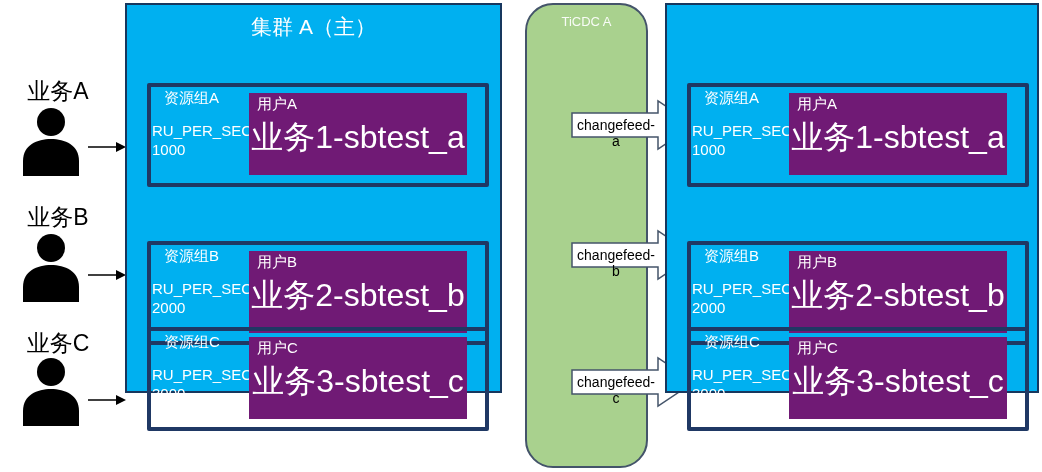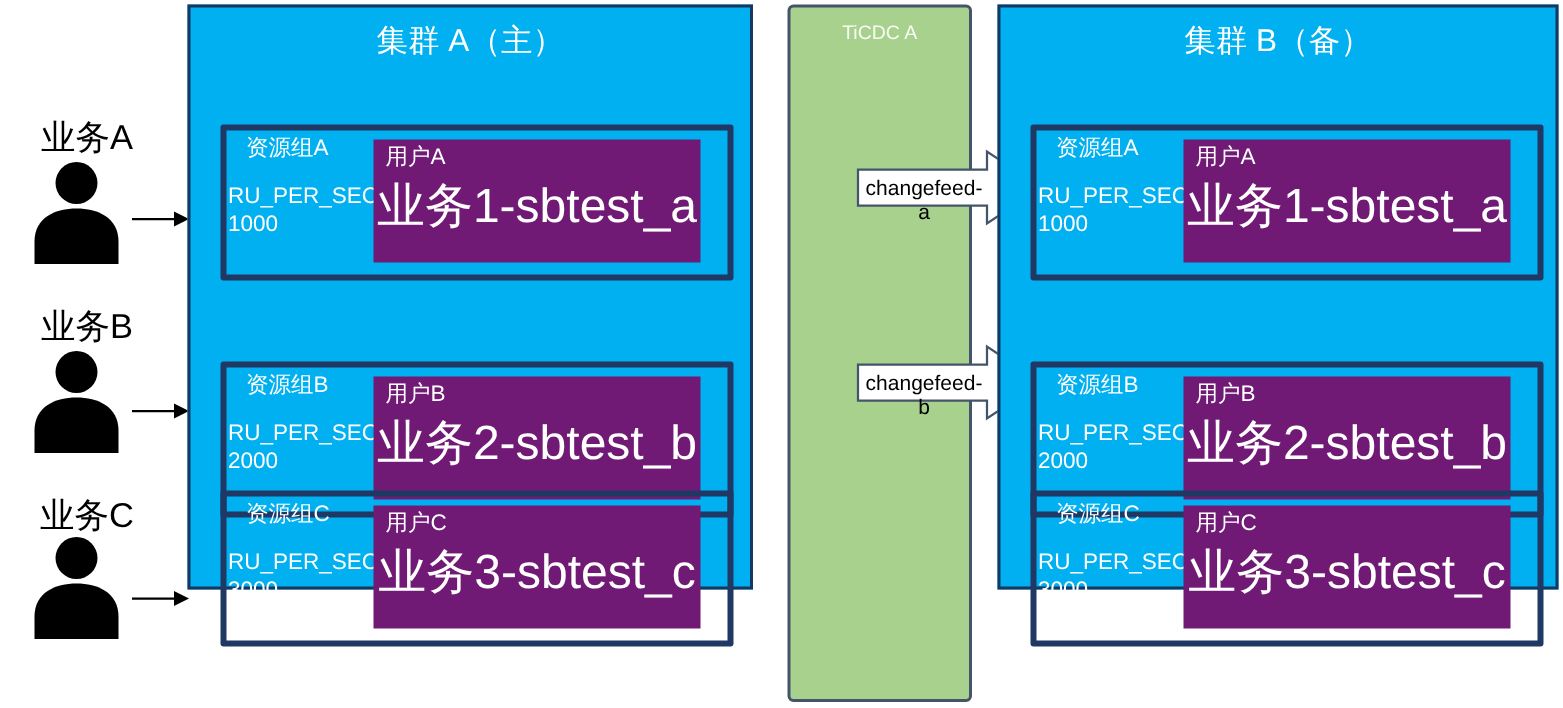--- a/index.html
+++ b/index.html
@@ -41,21 +41,21 @@
     background:#701a75;
   }
   .user-name { position:absolute; left:8px; top:2px; color:#fff; font-size:15px; }
   .workload {
     position:absolute; left:0; right:0; top:23px; text-align:center;
     color:#fff; font-size:32px;
   }
   
   .ticdc {
     position:absolute; left:525px; top:3px; width:123px; height:465px;
-    background:#A9D18E; border:2px solid #44546A; border-radius:4px;
+    background:#A9D18E; border:2px solid #44546A; border-radius:28px;
   }
   .ticdc-title {
     margin-top:9px; text-align:center; color:rgba(255,255,255,0.92); font-size:13px;
   }
   .cf { position:absolute; left:526px; width:128px; height:56px;margin-left:44px; }
   .cf svg { display:block; }
   .cf-label {
     position:absolute; left:4px; top:20px; width:84px; text-align:center;
     font-size:14px; color:#000;
   }
@@ -156,23 +156,28 @@
         <polygon points="2,16 88,16 88,4 124,28 88,52 88,40 2,40" fill="#FFFFFF" stroke="#44546A" stroke-width="1.5"></polygon>
       </svg>
     <span class="cf-label">changefeed-a</span>
   </div>
   <div class="cf" style="top:227px">
     <svg width="128" height="56" viewBox="0 0 128 56">
         <polygon points="2,16 88,16 88,4 124,28 88,52 88,40 2,40" fill="#FFFFFF" stroke="#44546A" stroke-width="1.5"></polygon>
       </svg>
     <span class="cf-label">changefeed-b</span>
   </div>
+  <div class="cf" style="top:354px">
+    <svg width="128" height="56" viewBox="0 0 128 56">
+        <polygon points="2,16 88,16 88,4 124,28 88,52 88,40 2,40" fill="#FFFFFF" stroke="#44546A" stroke-width="1.5"></polygon>
+      </svg>
+    <span class="cf-label">changefeed-c</span>
+  </div>
 
   <div class="cluster cluster-b">
-    <div class="cluster-title">集群 B（备）</div>
 
     <div class="rg rg-a">
       <div class="rg-name">资源组A</div>
       <div class="rg-ru">
         <span>RU_PER_SEC=</span><br>
         <span>1000</span>
       </div>
       <div class="user-box">
         <div class="user-name">用户A</div>
         <div class="workload">业务1-sbtest_a</div>

